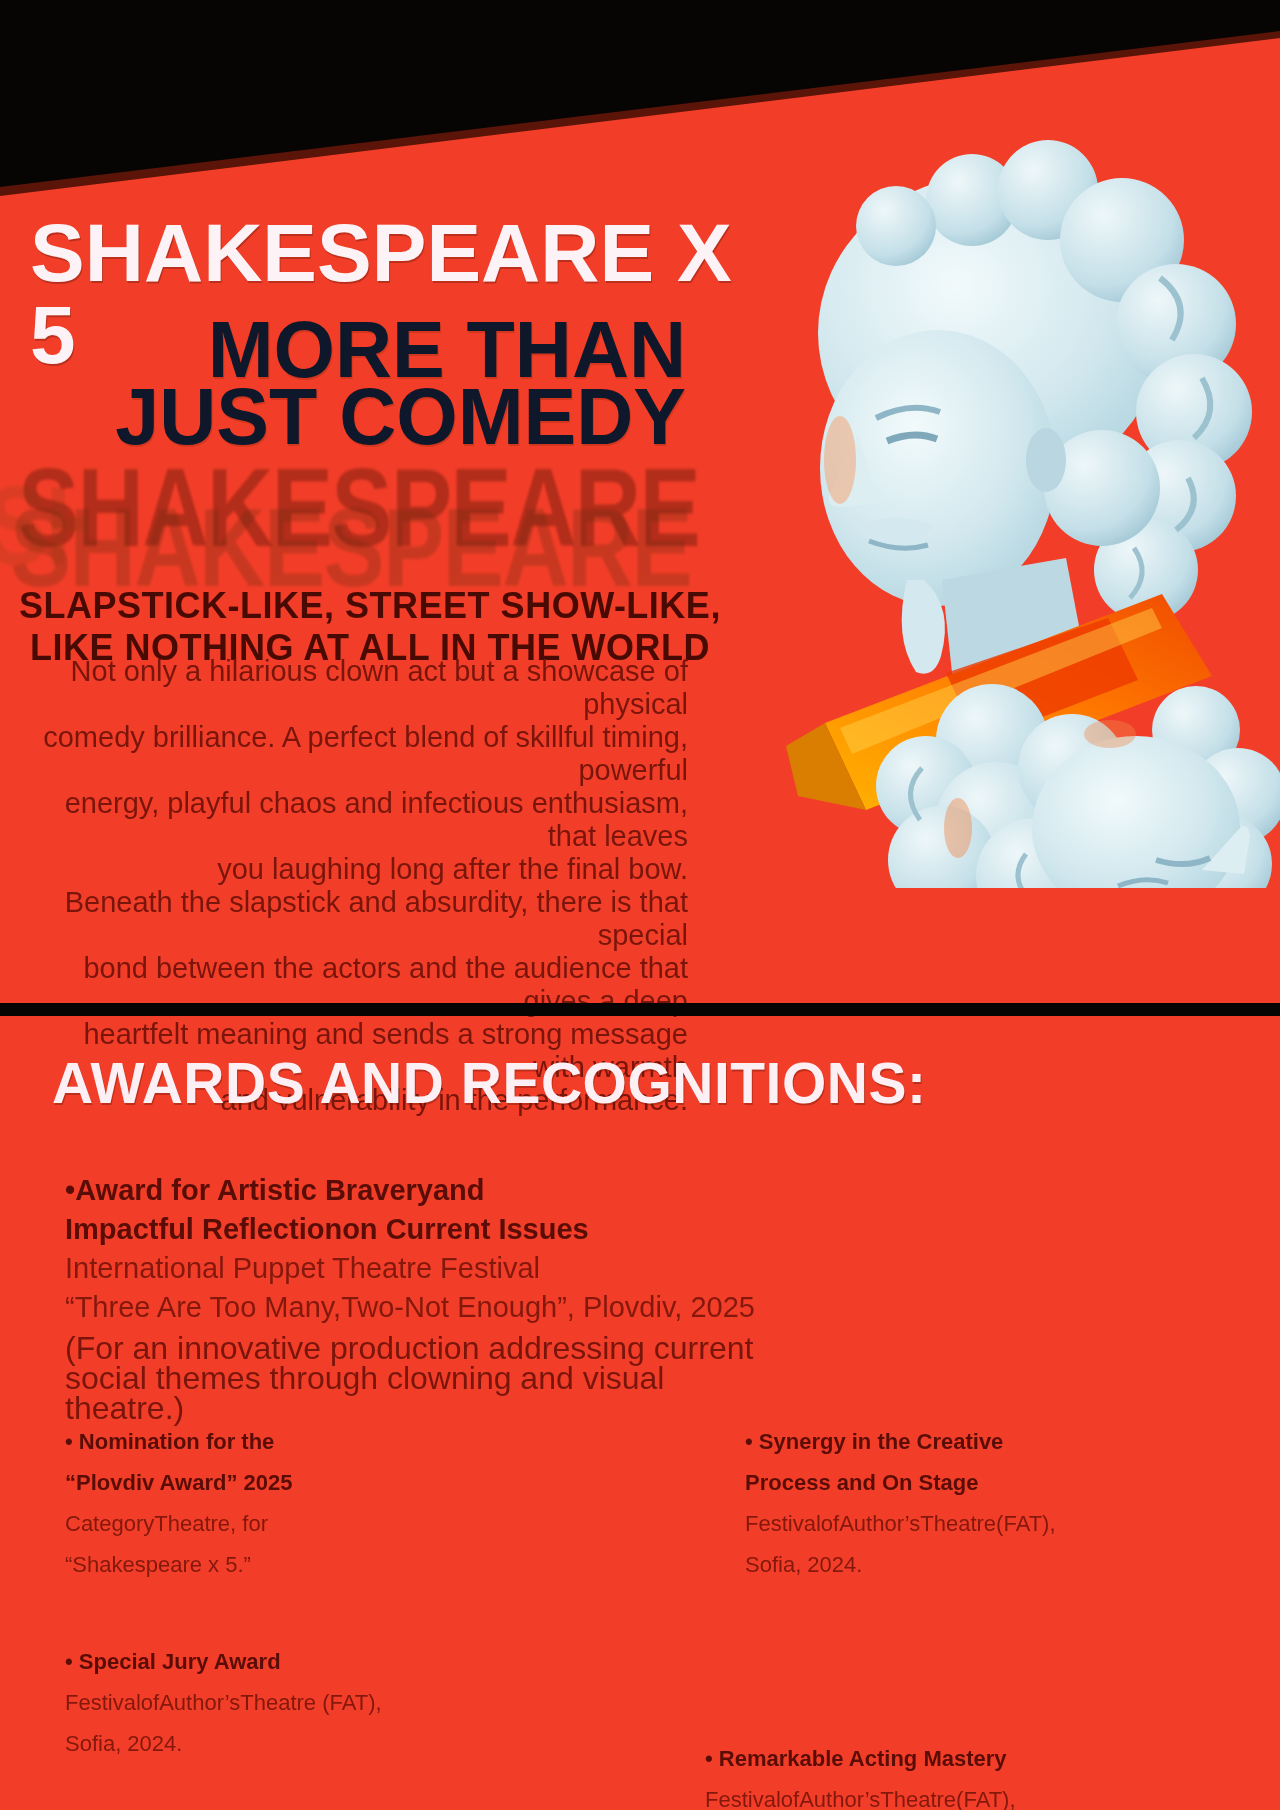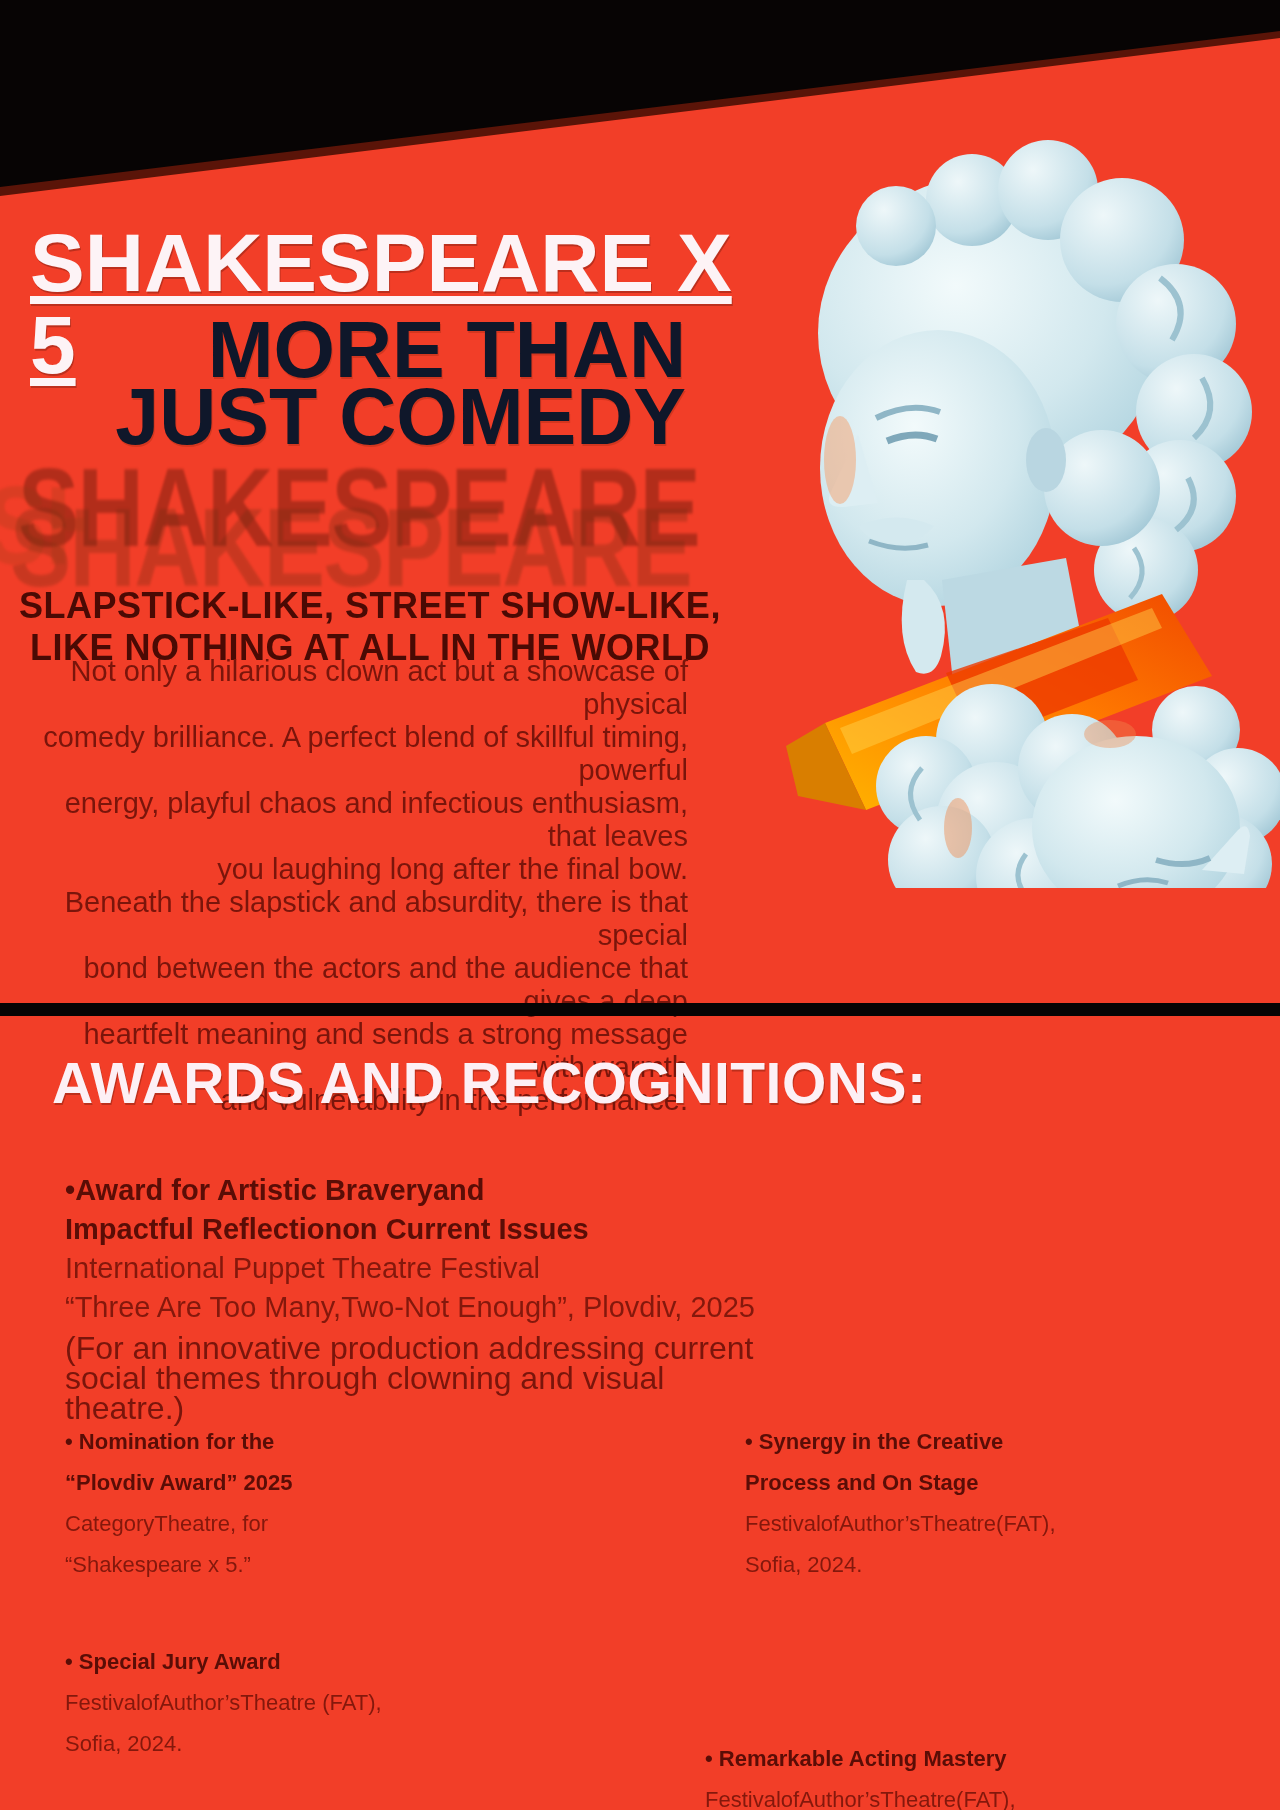--- a/index.html
+++ b/index.html
@@ -18,25 +18,24 @@
     background:#5a1408;
     clip-path:polygon(0 0,100% 0,100% 38px,0 196px);
   }
   .wedge{
     left:0;top:0;width:1280px;height:1810px;
     background:#070404;
     clip-path:polygon(0 0,100% 0,100% 31px,0 187px);
   }
 
   .title{
-    left:30px;top:222px;width:720px;
+    left:30px;top:212px;width:720px;
     font-size:82px;font-weight:700;letter-spacing:0px;
     color:#fdf3f6;line-height:1;
     text-shadow:1px 2px 0 rgba(90,20,8,.35);
-    text-decoration:underline;
   }
   .subtitle{
     left:0;top:316px;width:686px;text-align:right;
     font-size:79px;font-weight:700;line-height:67px;
     color:#0f172a;letter-spacing:0px;
     text-shadow:1px 2px 0 rgba(120,30,5,.25);
   }
   .ghost{
     left:18px;top:452px;width:560px;
     font-size:112px;font-weight:700;line-height:1;

